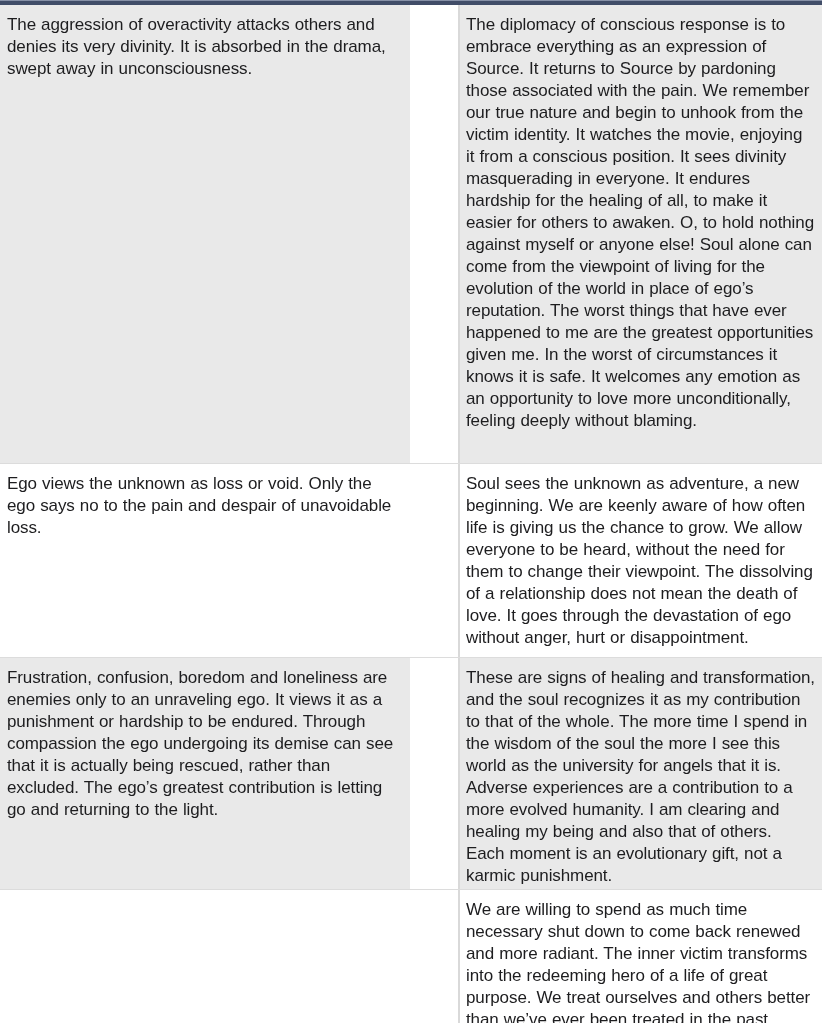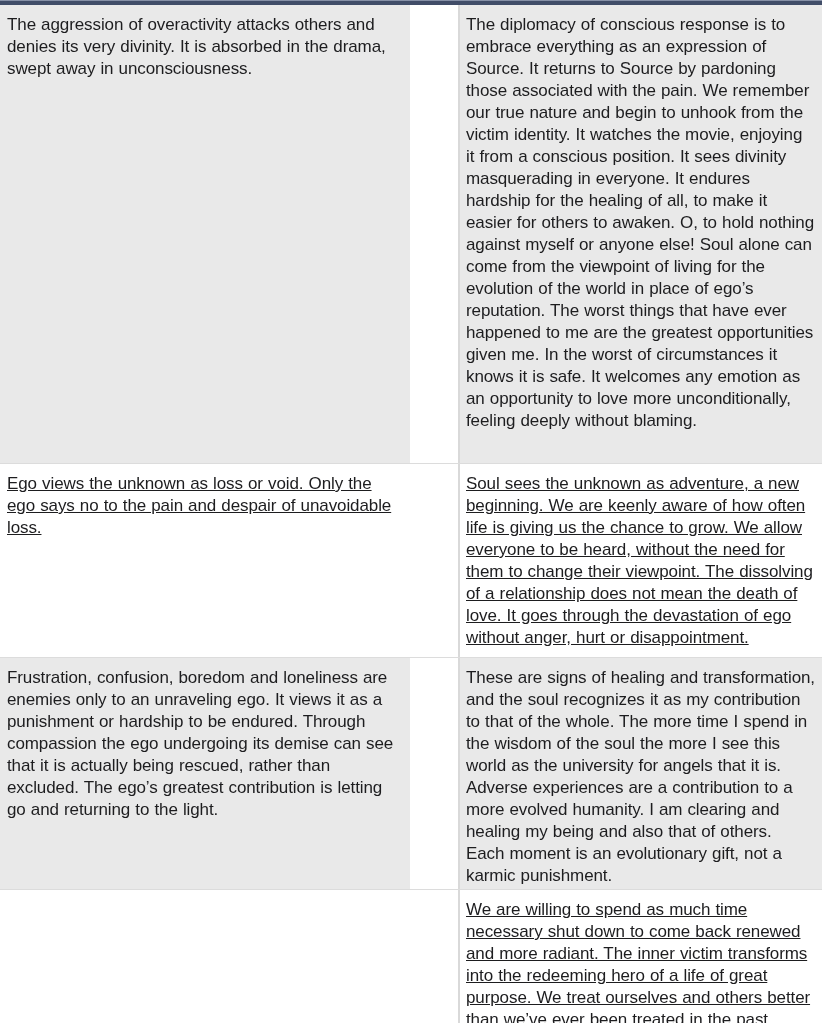--- a/index.html
+++ b/index.html
@@ -30,21 +30,20 @@
     box-sizing: border-box;
   }
   .row + .row {
     border-top: 1px solid #dcdcdc;
   }
   .row.shaded .cell {
     background: var(--shaded-bg, #e9e9e9);
   }
   .row.plain .cell {
     background: var(--plain-bg, #ffffff);
-    text-decoration: underline;
   }
   .cell {
     box-sizing: border-box;
     padding: 9px 7px 2px 7px;
     font-size: 17px;
     line-height: 22px;
     letter-spacing: -0.1px;
     word-spacing: 0.5px;
   }
   .cell.right {

